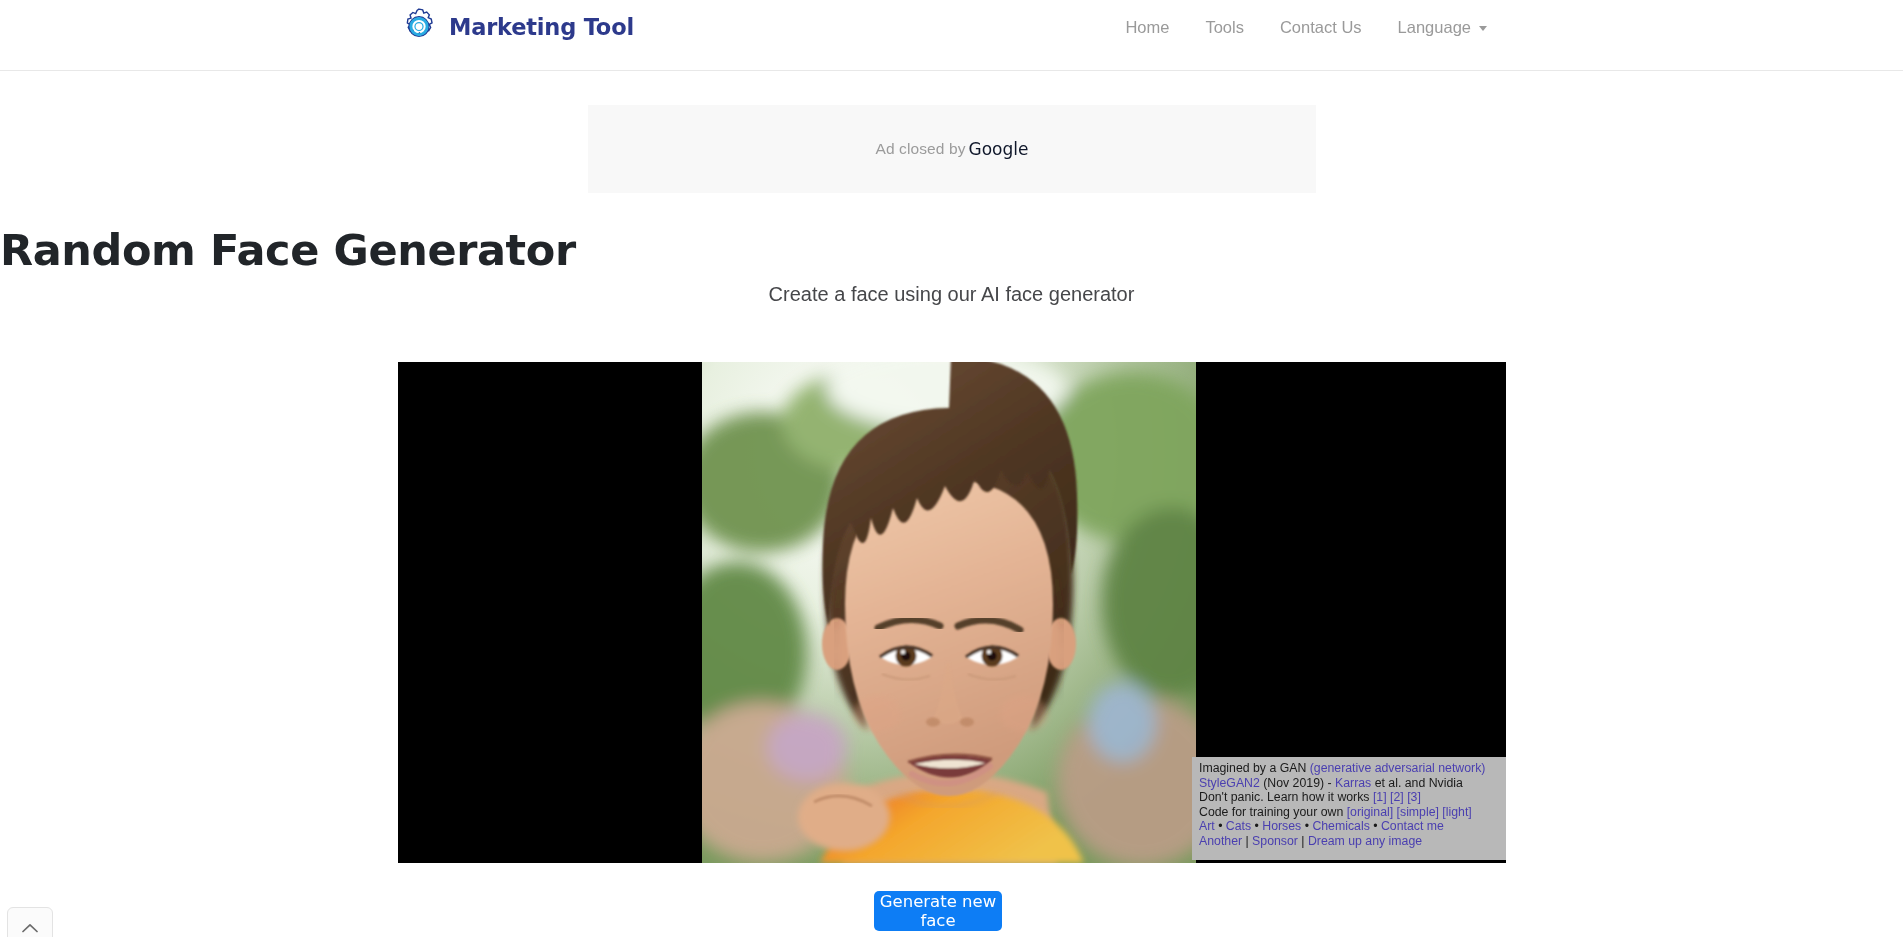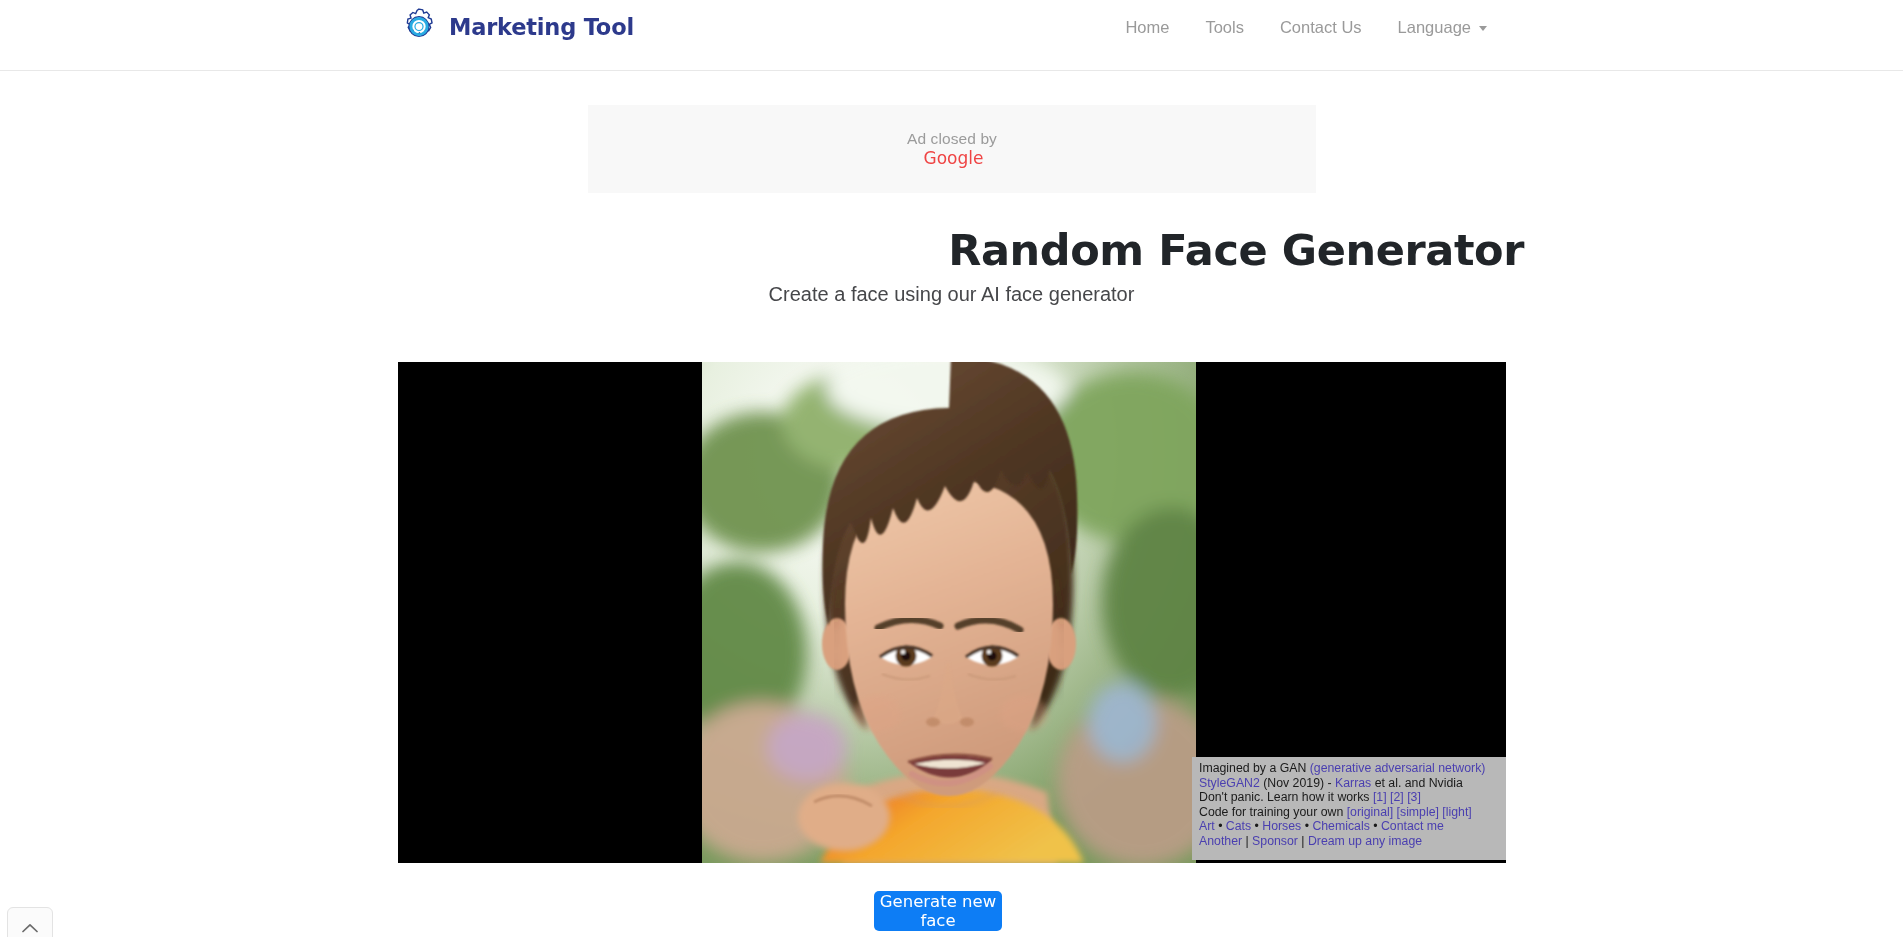--- a/index.html
+++ b/index.html
@@ -49,36 +49,35 @@
     border-top: 5px solid #9a9a9a;
   }
 
   
   .ad-banner {
     position: absolute; left: 588px; top: 105px;
     width: 728px; height: 88px;
     background: #f8f8f8;
     display: flex; align-items: center; justify-content: center;
     cursor: pointer;
-    flex-direction: column;
   }
   .ad-text {
     font-size: 15.5px; color: #9b9b9b;
     font-family: "Liberation Sans", sans-serif;
     letter-spacing: 0.1px;
   }
   .ad-brand {
-    font-size: 17px; color: #ef4444; font-weight: normal;
+    font-size: 17px; color: #0f172a; font-weight: normal;
     font-family: "DejaVu Sans", sans-serif; margin-left: 3px;
   }
 
   
   .page-title {
     position: absolute; top: 225px; left: 0; width: 1524px;
-    text-align: right; font-size: 43px; font-weight: bold;
+    text-align: left; font-size: 43px; font-weight: bold;
     color: #212529; letter-spacing: -0.4px;
     font-family: "DejaVu Sans", sans-serif;
   }
   .page-subtitle {
     position: absolute; top: 283px; left: 0; width: 1903px;
     text-align: center; font-size: 20px; color: #46474a;
     font-family: Liberation Sans, sans-serif;
   }
 
   

